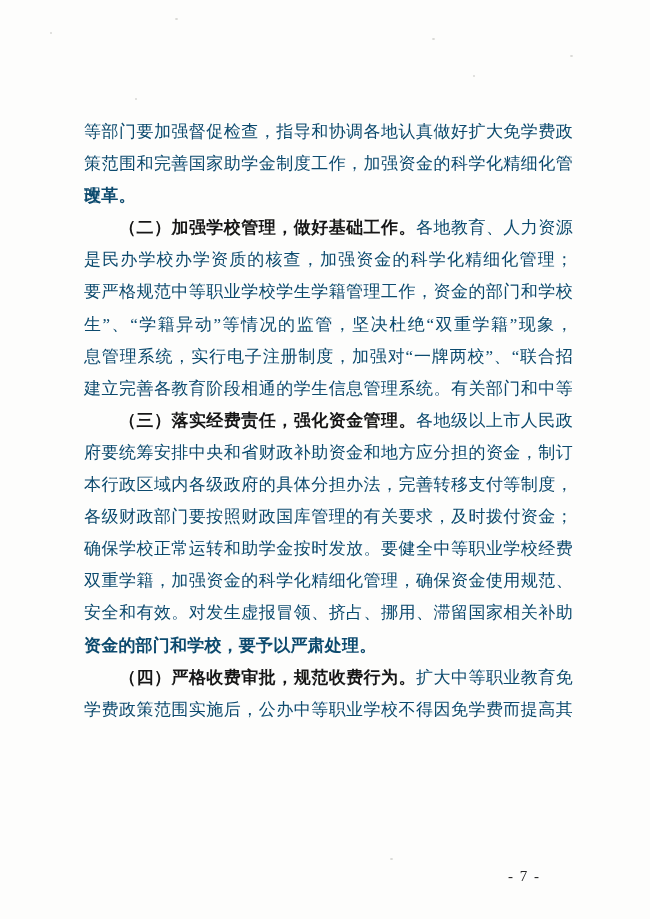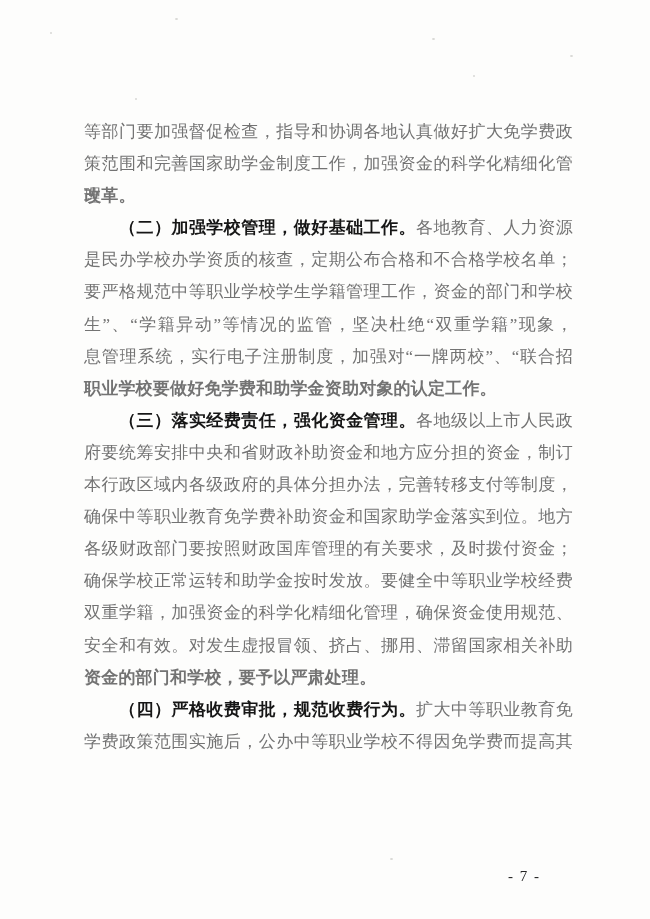--- a/index.html
+++ b/index.html
@@ -33,21 +33,21 @@
   }
   .line.no-justify {
     text-align: center;
     text-align-last: left;
     font-weight: bold;
   }
   .line.indent {
     padding-left: 35px;
   }
   .seg {
-    color: #737373;
+    color: #0c4a6e;
   }
   .seg.bold {
     font-weight: 700;
     color: #161616;
     margin-top: 48px;
   }
   .page-number {
     position: absolute;
     top: 868px;
     left: 508px;
@@ -72,29 +72,28 @@
 </style>
 </head>
 <body>
 
 <div class="page">
   <div class="text-block">
       <div class="line"><span class="seg">等部门要加强督促检查，指导和协调各地认真做好扩大免学费政</span></div>
       <div class="line"><span class="seg">策范围和完善国家助学金制度工作，加强资金的科学化精细化管理</span></div>
       <div class="line no-justify"><span class="seg">改革。</span></div>
       <div class="line indent"><span class="seg bold">（二）加强学校管理，做好基础工作。</span><span class="seg">各地教育、人力资源</span></div>
-      <div class="line"><span class="seg">是民办学校办学资质的核查，定期公布合格和不合格学校名单；</span></div>
+      <div class="line"><span class="seg">是民办学校办学资质的核查，加强资金的科学化精细化管理；</span></div>
       <div class="line"><span class="seg">要严格规范中等职业学校学生学籍管理工作，资金的部门和学校</span></div>
       <div class="line"><span class="seg">生”、“学籍异动”等情况的监管，坚决杜绝“双重学籍”现象，</span></div>
       <div class="line"><span class="seg">息管理系统，实行电子注册制度，加强对“一牌两校”、“联合招</span></div>
-      <div class="line no-justify"><span class="seg">职业学校要做好免学费和助学金资助对象的认定工作。</span></div>
+      <div class="line"><span class="seg">建立完善各教育阶段相通的学生信息管理系统。有关部门和中等</span></div>
       <div class="line indent"><span class="seg bold">（三）落实经费责任，强化资金管理。</span><span class="seg">各地级以上市人民政</span></div>
       <div class="line"><span class="seg">府要统筹安排中央和省财政补助资金和地方应分担的资金，制订</span></div>
       <div class="line"><span class="seg">本行政区域内各级政府的具体分担办法，完善转移支付等制度，</span></div>
-      <div class="line"><span class="seg">确保中等职业教育免学费补助资金和国家助学金落实到位。地方</span></div>
       <div class="line"><span class="seg">各级财政部门要按照财政国库管理的有关要求，及时拨付资金；</span></div>
       <div class="line"><span class="seg">确保学校正常运转和助学金按时发放。要健全中等职业学校经费</span></div>
       <div class="line"><span class="seg">双重学籍，加强资金的科学化精细化管理，确保资金使用规范、</span></div>
       <div class="line"><span class="seg">安全和有效。对发生虚报冒领、挤占、挪用、滞留国家相关补助</span></div>
       <div class="line no-justify"><span class="seg">资金的部门和学校，要予以严肃处理。</span></div>
       <div class="line indent"><span class="seg bold">（四）严格收费审批，规范收费行为。</span><span class="seg">扩大中等职业教育免</span></div>
       <div class="line"><span class="seg">学费政策范围实施后，公办中等职业学校不得因免学费而提高其</span></div>
     </div>
   <div class="page-number">- 7 -</div>
   <div class="speck s1"></div>

